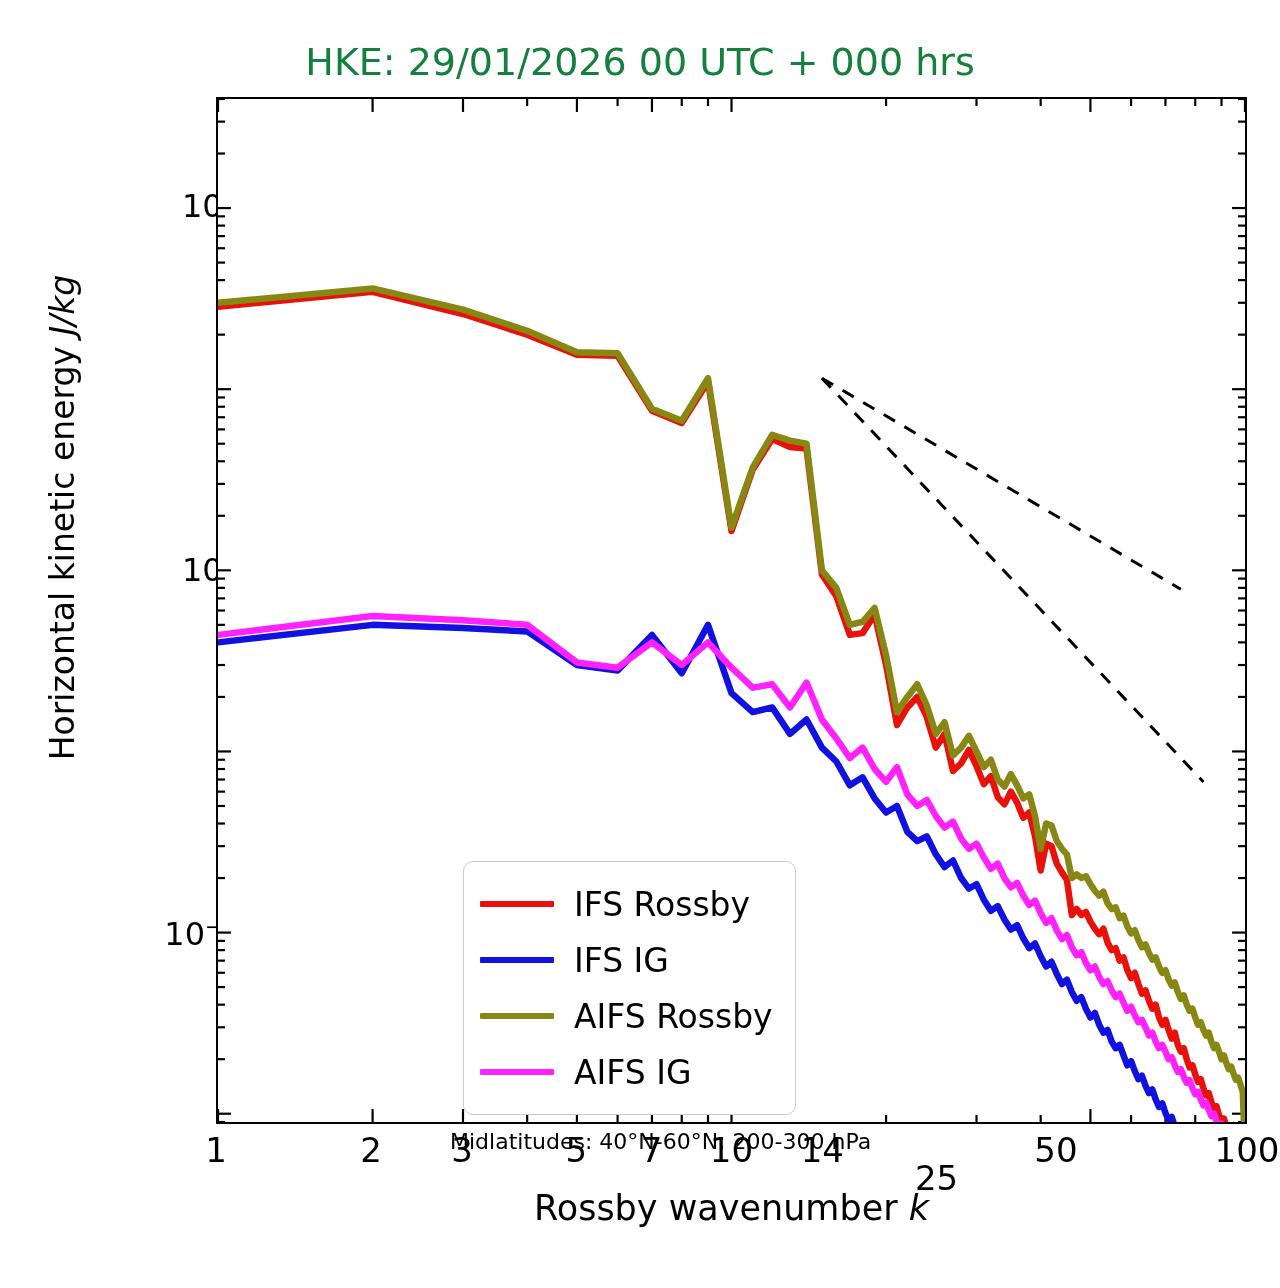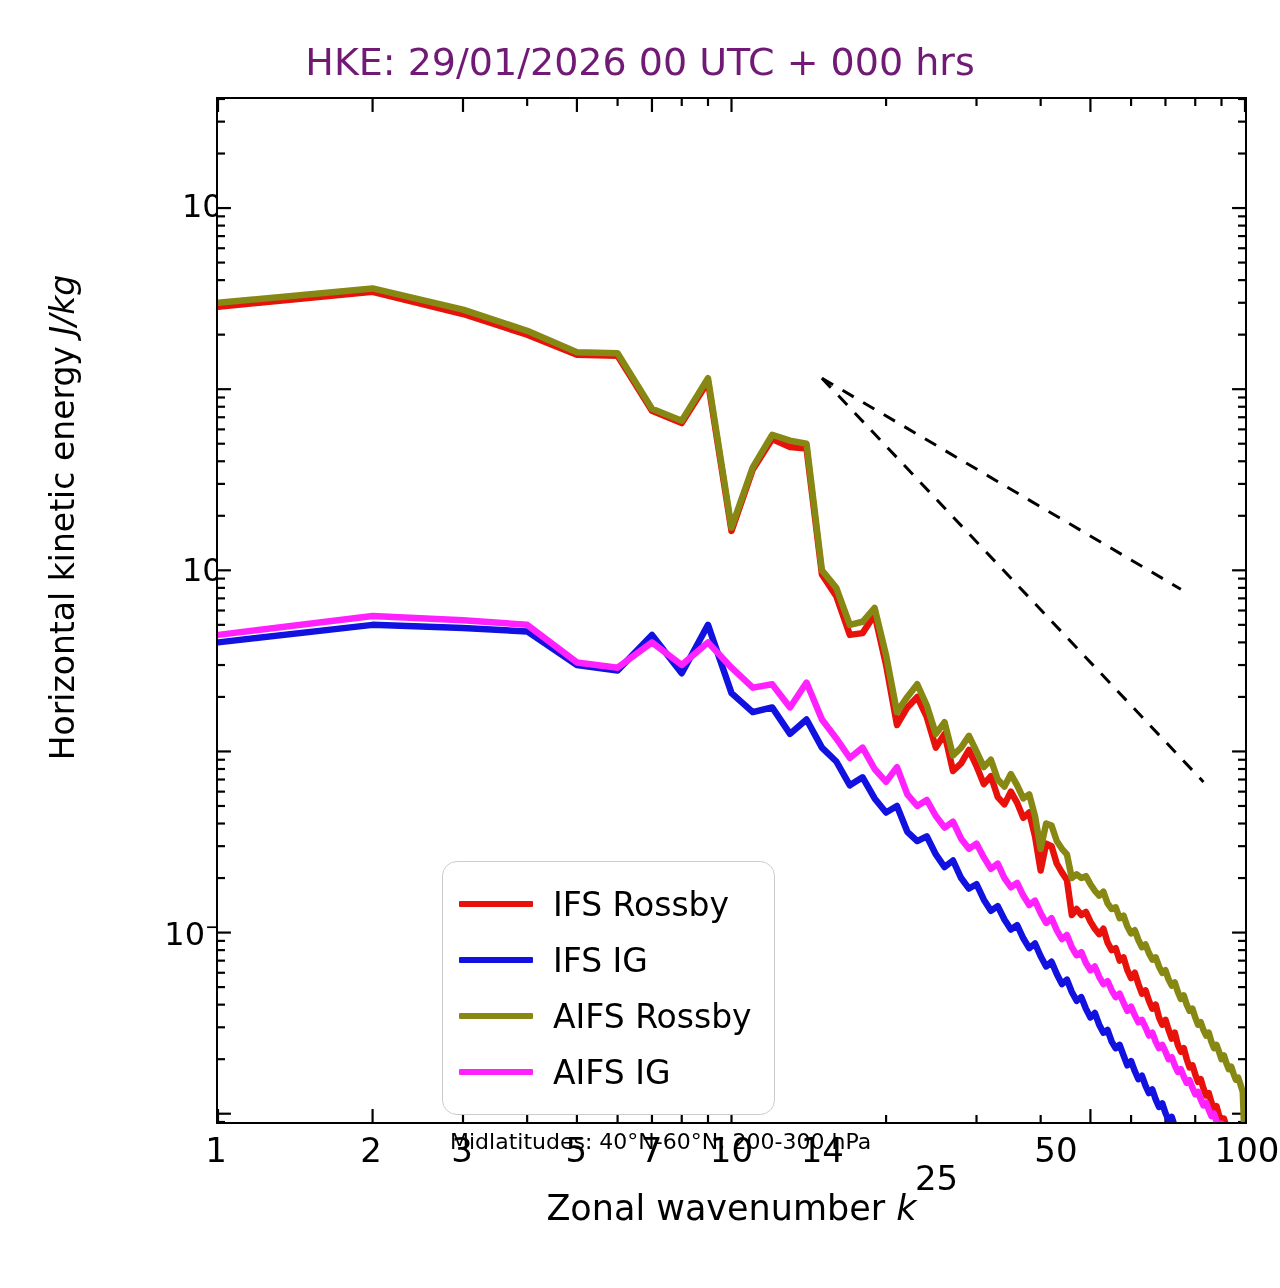--- a/index.html
+++ b/index.html
@@ -1,21 +1,21 @@
 <!DOCTYPE html>
 <html><head>
 <meta charset="utf-8">
 <style>
   html,body{margin:0;padding:0;background:#ffffff;}
   body{width:1280px;height:1288px;overflow:hidden;font-family:"DejaVu Sans","Liberation Sans",sans-serif;}
   #fig{position:relative;width:1280px;height:1288px;background:#fff;}
 
   #title{
     position:absolute;left:0;top:40px;width:1280px;
-    text-align:center;font-size:38px;color:#701a75;letter-spacing:0px;
+    text-align:center;font-size:38px;color:#15803d;letter-spacing:0px;
   }
 
   #plotbox{
     position:absolute;left:216px;top:97px;width:1031px;height:1027px;
     border:2.2px solid #000;box-sizing:border-box;background:#fff;
   }
   #svgwrap{position:absolute;left:0;top:0;width:100%;height:100%;}
 
   
   #ylabel{
@@ -43,41 +43,41 @@
   
   .slopelab{position:absolute;font-size:26px;color:#000;white-space:nowrap;}
 
   
   #annot{
     position:absolute;left:232px;top:1030px;font-size:22px;color:#000;white-space:nowrap;
   }
 
   
   #legend{
-    position:absolute;left:224px;top:762px;
-    border:1.4px solid #ccc;border-radius:15px;background:#fff;
+    position:absolute;left:245px;top:762px;
+    border:1.4px solid #ccc;border-radius:10px;background:#fff;
     padding:14px 22px 14px 16px;box-sizing:border-box;
   }
   .legrow{display:flex;align-items:center;height:56px;}
   .legswatch{width:74px;height:6px;margin-right:20px;border-radius:1px;}
   .leglabel{font-size:33px;color:#000;white-space:nowrap;}
 </style>
 </head>
 <body>
 
 <div id="fig">
 
   <div id="title">HKE: 29/01/2026 00 UTC + 000 hrs</div>
 
   <div id="ylabel">
     <span>Horizontal kinetic energy </span><span class="ital">J/kg</span>
   </div>
 
   <div id="xlabel">
-    <span>Zonal wavenumber </span><span class="ital">k</span>
+    <span>Rossby wavenumber </span><span class="ital">k</span>
   </div>
 
   <div id="xticks-layer">
       <div class="xtick" style="left: 216px;">1</div>
       <div class="xtick" style="left: 371.181px;">2</div>
       <div class="xtick" style="left: 461.956px;">3</div>
       <div class="xtick" style="left: 576.319px;">5</div>
       <div class="xtick" style="left: 651.648px;">7</div>
       <div class="xtick" style="left: 731.5px;">10</div>
       <div class="xtick" style="left: 822.275px;">14</div>

